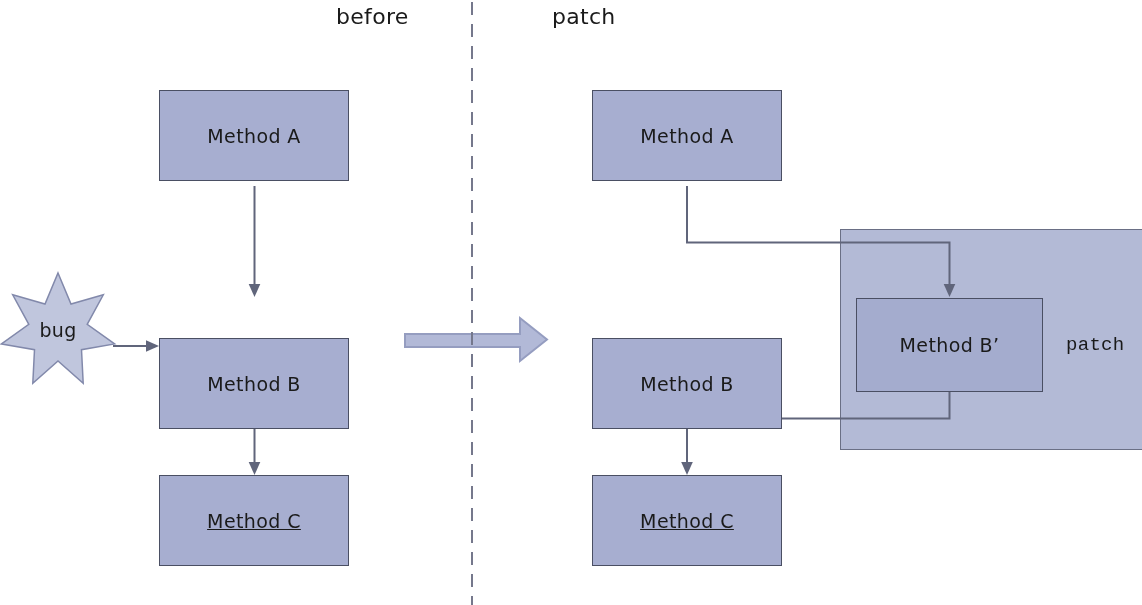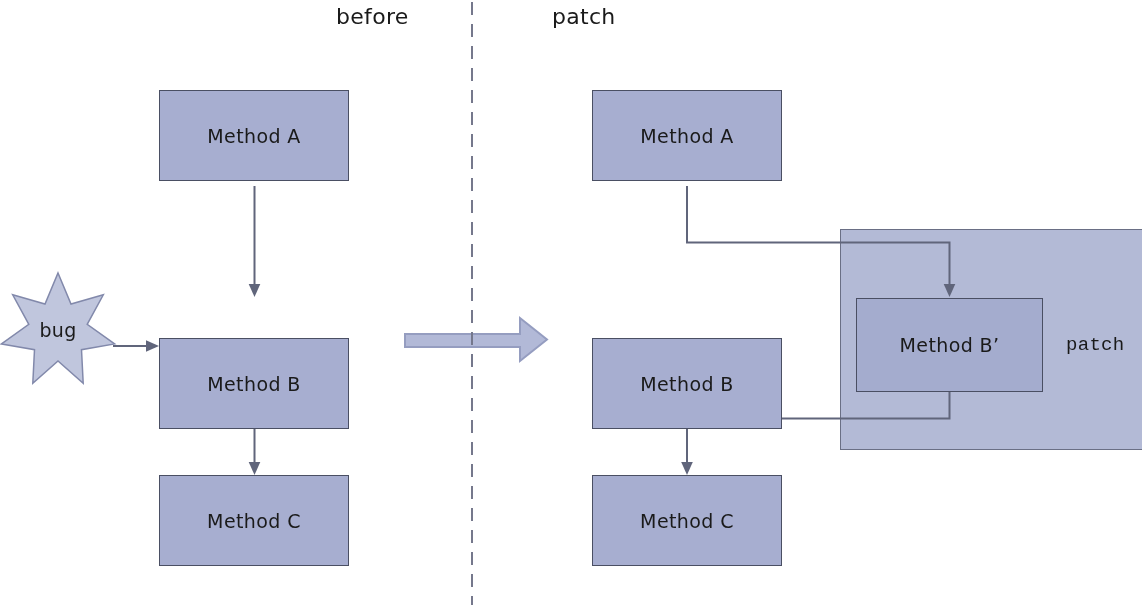--- a/index.html
+++ b/index.html
@@ -55,21 +55,21 @@
     justify-content: center;
     background: var(--color-box-fill);
     border: 1px solid var(--color-box-border);
     z-index: 3;
     letter-spacing: 0.4px;
   }
   .col-before { left: 159px; }
   .col-after  { left: 592px; }
   .row-a { top: 90px; }
   .row-b { top: 297px; margin-top: 41px; }
-  .row-c { top: 475px; }
+  .row-c { top: 475px; text-decoration: underline; }
   .method-box.prime {
     left: 856px;
     top: 298px;
     width: 187px;
     height: 94px;
     background: var(--color-patched-box-fill);
   }
   .bug-label {
     position: absolute;
     left: 0;

